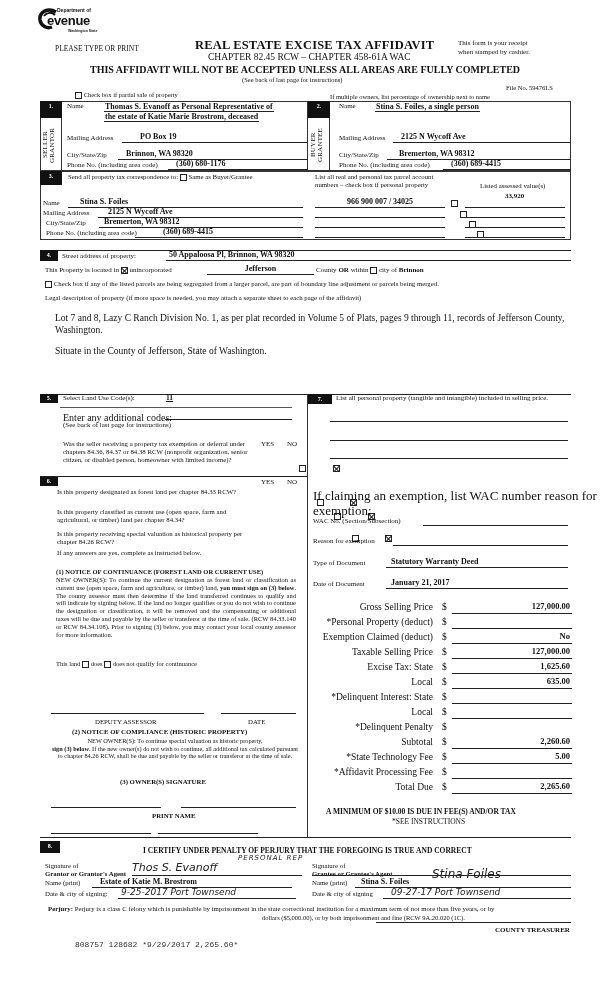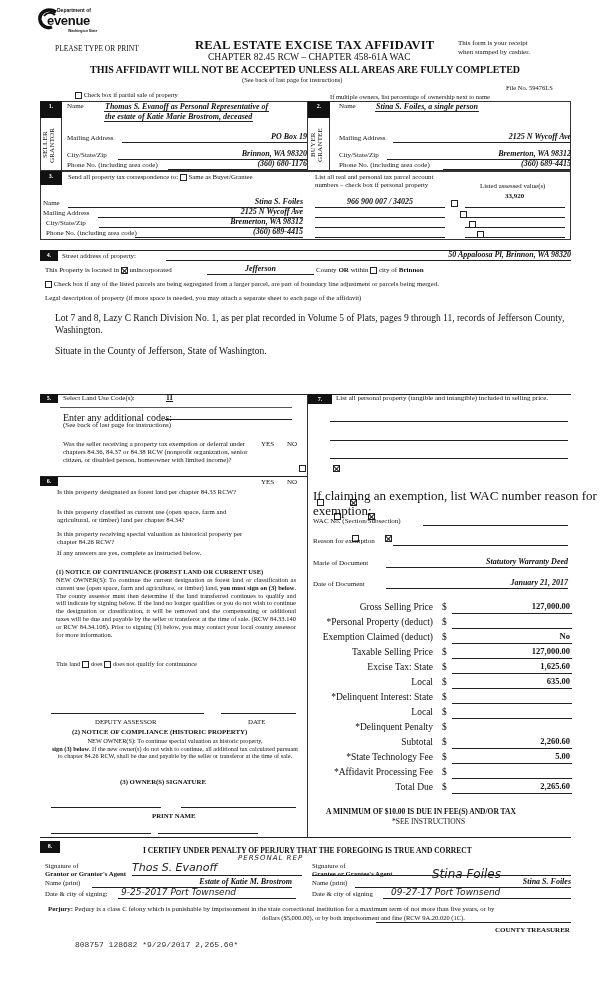--- a/index.html
+++ b/index.html
@@ -1,28 +1,28 @@
 <!DOCTYPE html>
 <html><head>
 <meta charset="utf-8">
 <style>
   * { box-sizing: border-box; margin: 0; padding: 0; }
   html, body { width: 600px; height: 984px; background: #ffffff; overflow: hidden; }
   body { font-family: "Liberation Serif", "DejaVu Serif", serif; color: #111; position: relative; font-size: 7px; line-height: 1.15; }
   .abs { position: absolute; }
   .b { font-weight: bold; }
-  .ul { border-bottom: 1px solid #222; font-style: italic; }
+  .ul { border-bottom: 1px solid #222; }
   .sec { position: absolute; background: #111; color: #fff; font-weight: bold; font-size: 6px; text-align: center; }
   .cb { display: inline-block; width: 7px; height: 7px; border: 1px solid #222; vertical-align: middle; position: relative; background: #fff; }
   .cb.x::before, .cb.x::after { content: ""; position: absolute; left: 2px; top: -1px; width: 1px; height: 8px; background: #222; }
   .cb.x::before { transform: rotate(45deg); }
   .cb.x::after { transform: rotate(-45deg); }
   .box { position: absolute; border: 1px solid #333; }
   .vlabel { position: absolute; writing-mode: vertical-rl; transform: rotate(180deg); font-size: 7px; text-align: center; line-height: 1.0; letter-spacing: 0.2px; }
-  .val { font-weight: bold; font-size: 8px; text-align: right; }
+  .val { font-weight: bold; font-size: 8px; }
   .fee-row { position: absolute; left: 305px; width: 265px; height: 14px; font-size: 9.5px; }
   .fee-row .lbl { position: absolute; right: 137px; top: 0; white-space: nowrap; }
   .fee-row .dol { position: absolute; left: 137px; top: 0; }
   .fee-row .amt { position: absolute; left: 147px; width: 120px; top: 0; text-align: right; font-weight: bold; font-size: 8.5px; border-bottom: 1px solid #222; height: 12px; padding-right: 2px; }
   .hline { position: absolute; height: 1px; background: #222; }
   .hand { font-family: "DejaVu Sans", sans-serif; font-style: italic; font-size: 9px; color: #222; }
   .mono { font-family: "Liberation Mono", "DejaVu Sans Mono", monospace; margin-left: 40px; }
 </style>
 </head>
 <body>
@@ -210,21 +210,21 @@
 <div class="sec" style="left:308px; top:394px; width:24px; height:10px; line-height:10px;">7.</div>
 <div class="abs" style="left:336px; top:394px; width:230px; font-size:7px; line-height:1.25;">List all personal property (tangible and intangible) included in selling price.</div>
 <div class="hline" style="left:330px; top:421px; width:238px;"></div>
 <div class="hline" style="left:330px; top:440px; width:238px;"></div>
 <div class="hline" style="left:330px; top:458px; width:238px;"></div>
 <div class="abs" style="left:313px; top:489px; font-size:13px;">If claiming an exemption, list WAC number reason for exemption:</div>
 <div class="abs" style="left:313px; top:517px; font-size:7px;">WAC No. (Section/Subsection)</div>
 <div class="abs ul" style="left:423px; top:515px; width:145px; height:11px;"></div>
 <div class="abs" style="left:313px; top:537px; font-size:7px;">Reason for exemption</div>
 <div class="abs ul" style="left:393px; top:535px; width:175px; height:11px;"></div>
-<div class="abs" style="left:313px; top:559px; font-size:7px;">Marie of Document</div>
+<div class="abs" style="left:313px; top:559px; font-size:7px;">Type of Document</div>
 <div class="abs val ul" style="left:386px; top:557px; width:182px; height:11px; padding-left:5px;"><span>Statutory Warranty Deed</span></div>
 <div class="abs" style="left:313px; top:580px; font-size:7px;">Date of Document</div>
 <div class="abs val ul" style="left:386px; top:578px; width:182px; height:11px; padding-left:5px;"><span>January 21, 2017</span></div>
 
 <div class="fee-row" style="top:602px;">
   <span class="lbl">Gross Selling Price</span>
     <span class="dol">$</span>
   <span class="amt">127,000.00</span>
 </div>
 <div class="fee-row" style="top:617px;">

